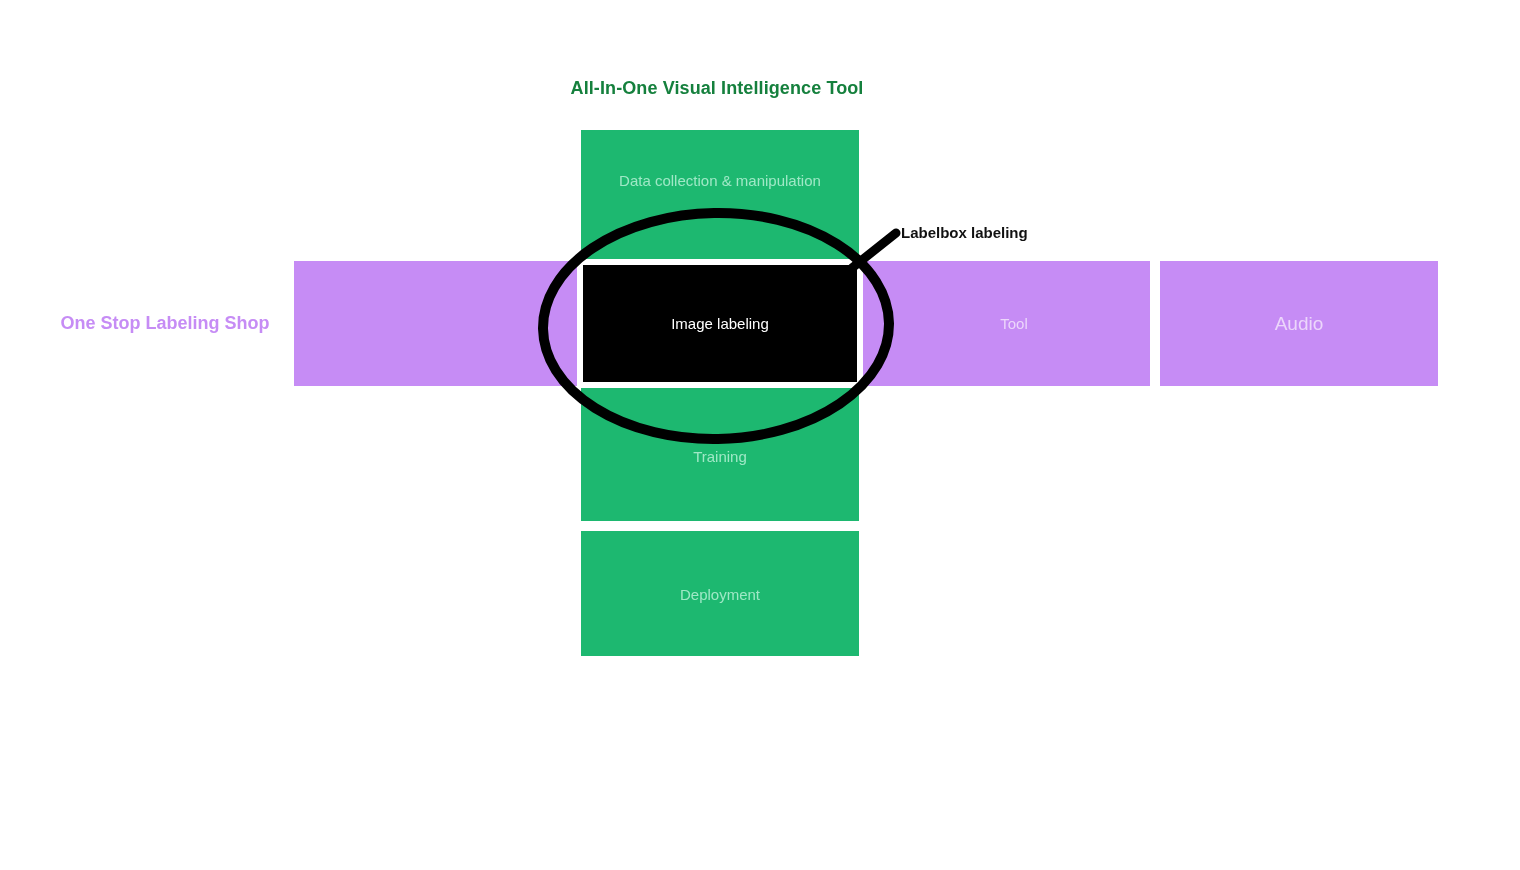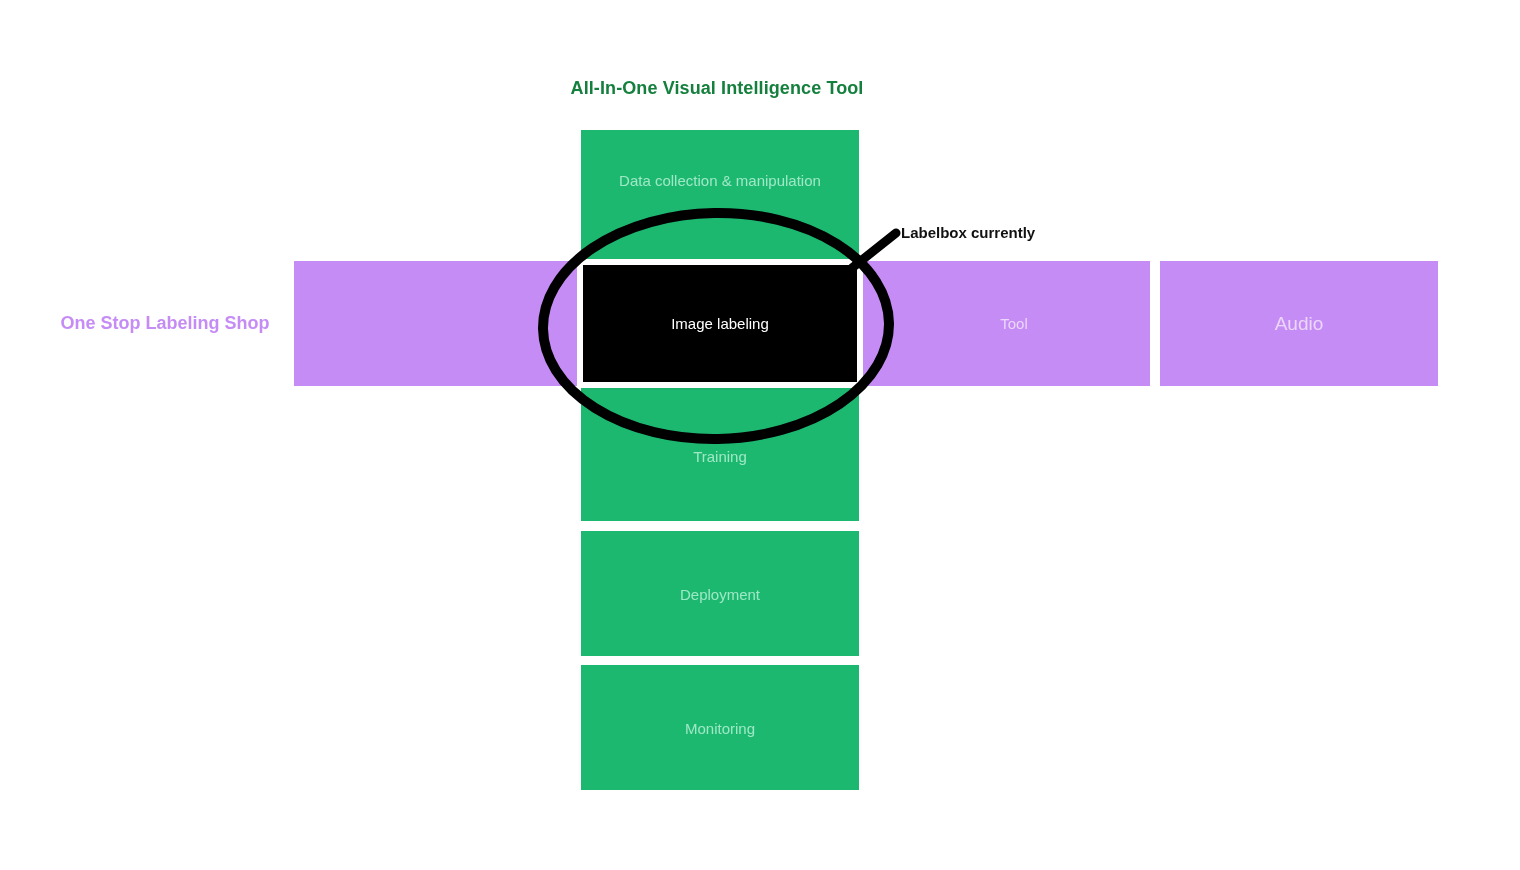--- a/index.html
+++ b/index.html
@@ -155,23 +155,20 @@
   </div>
 
   <div class="vbox" id="box-training">
     <span>Training</span>
   </div>
 
   <div class="vbox" id="box-deployment">
     <span>Deployment</span>
   </div>
 
-  <div class="vbox" id="box-monitoring">
-    <span>Monitoring</span>
-  </div>
 
   <div id="bar-left"></div>
 
 
   <div class="bar-text-label" id="label-video">
     <span>Tool</span>
   </div>
 
   <div class="hbox" id="box-audio">
     <span>Audio</span>
@@ -180,15 +177,15 @@
   <div id="gutter-image"></div>
   <div id="box-image">
     <span>Image labeling</span>
   </div>
 
   <svg id="annotation-layer" viewBox="0 0 1520 870">
     <ellipse cx="716" cy="326" rx="173" ry="113" fill="none" stroke="#000000" stroke-width="10" stroke-linecap="round" transform="rotate(-1 716 326)"></ellipse>
     <path d="M 852 268 Q 872 252 896 233" fill="none" stroke="#000000" stroke-width="9" stroke-linecap="round"></path>
   </svg>
 
-  <div class="callout-text">Labelbox currently</div>
+  <div class="callout-text">Labelbox labeling</div>
 
 </div>
 
 </body></html>

